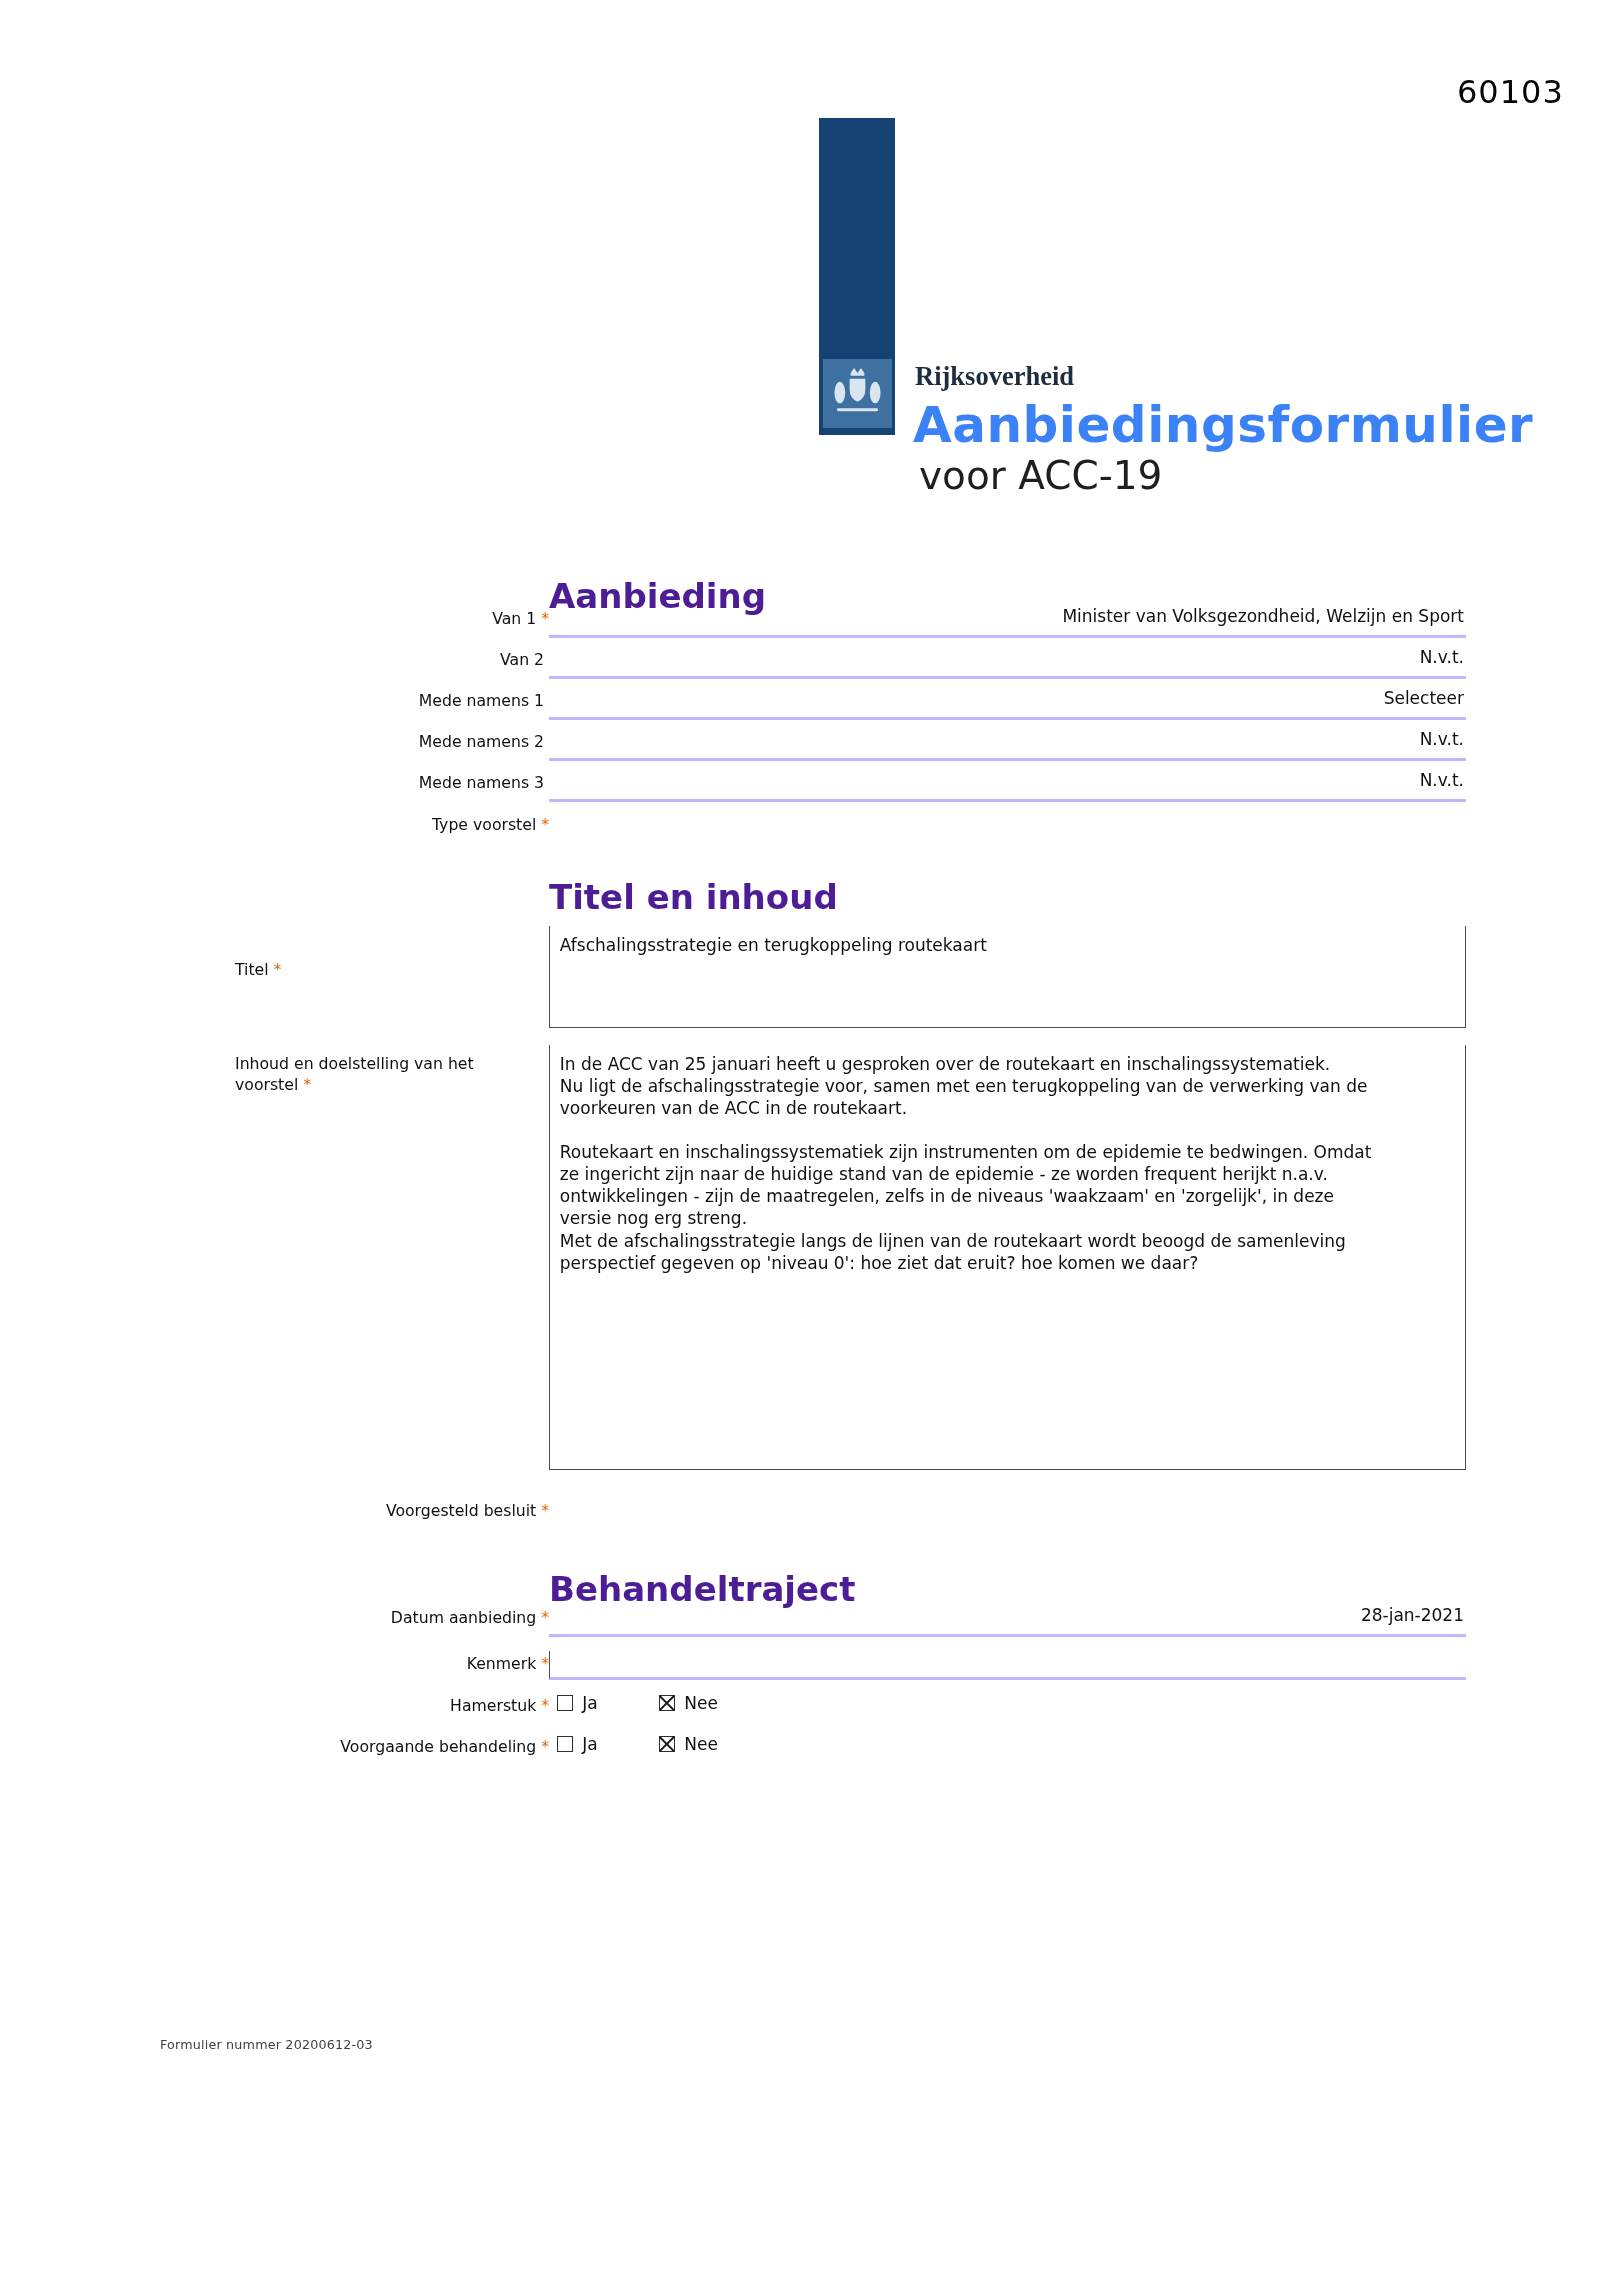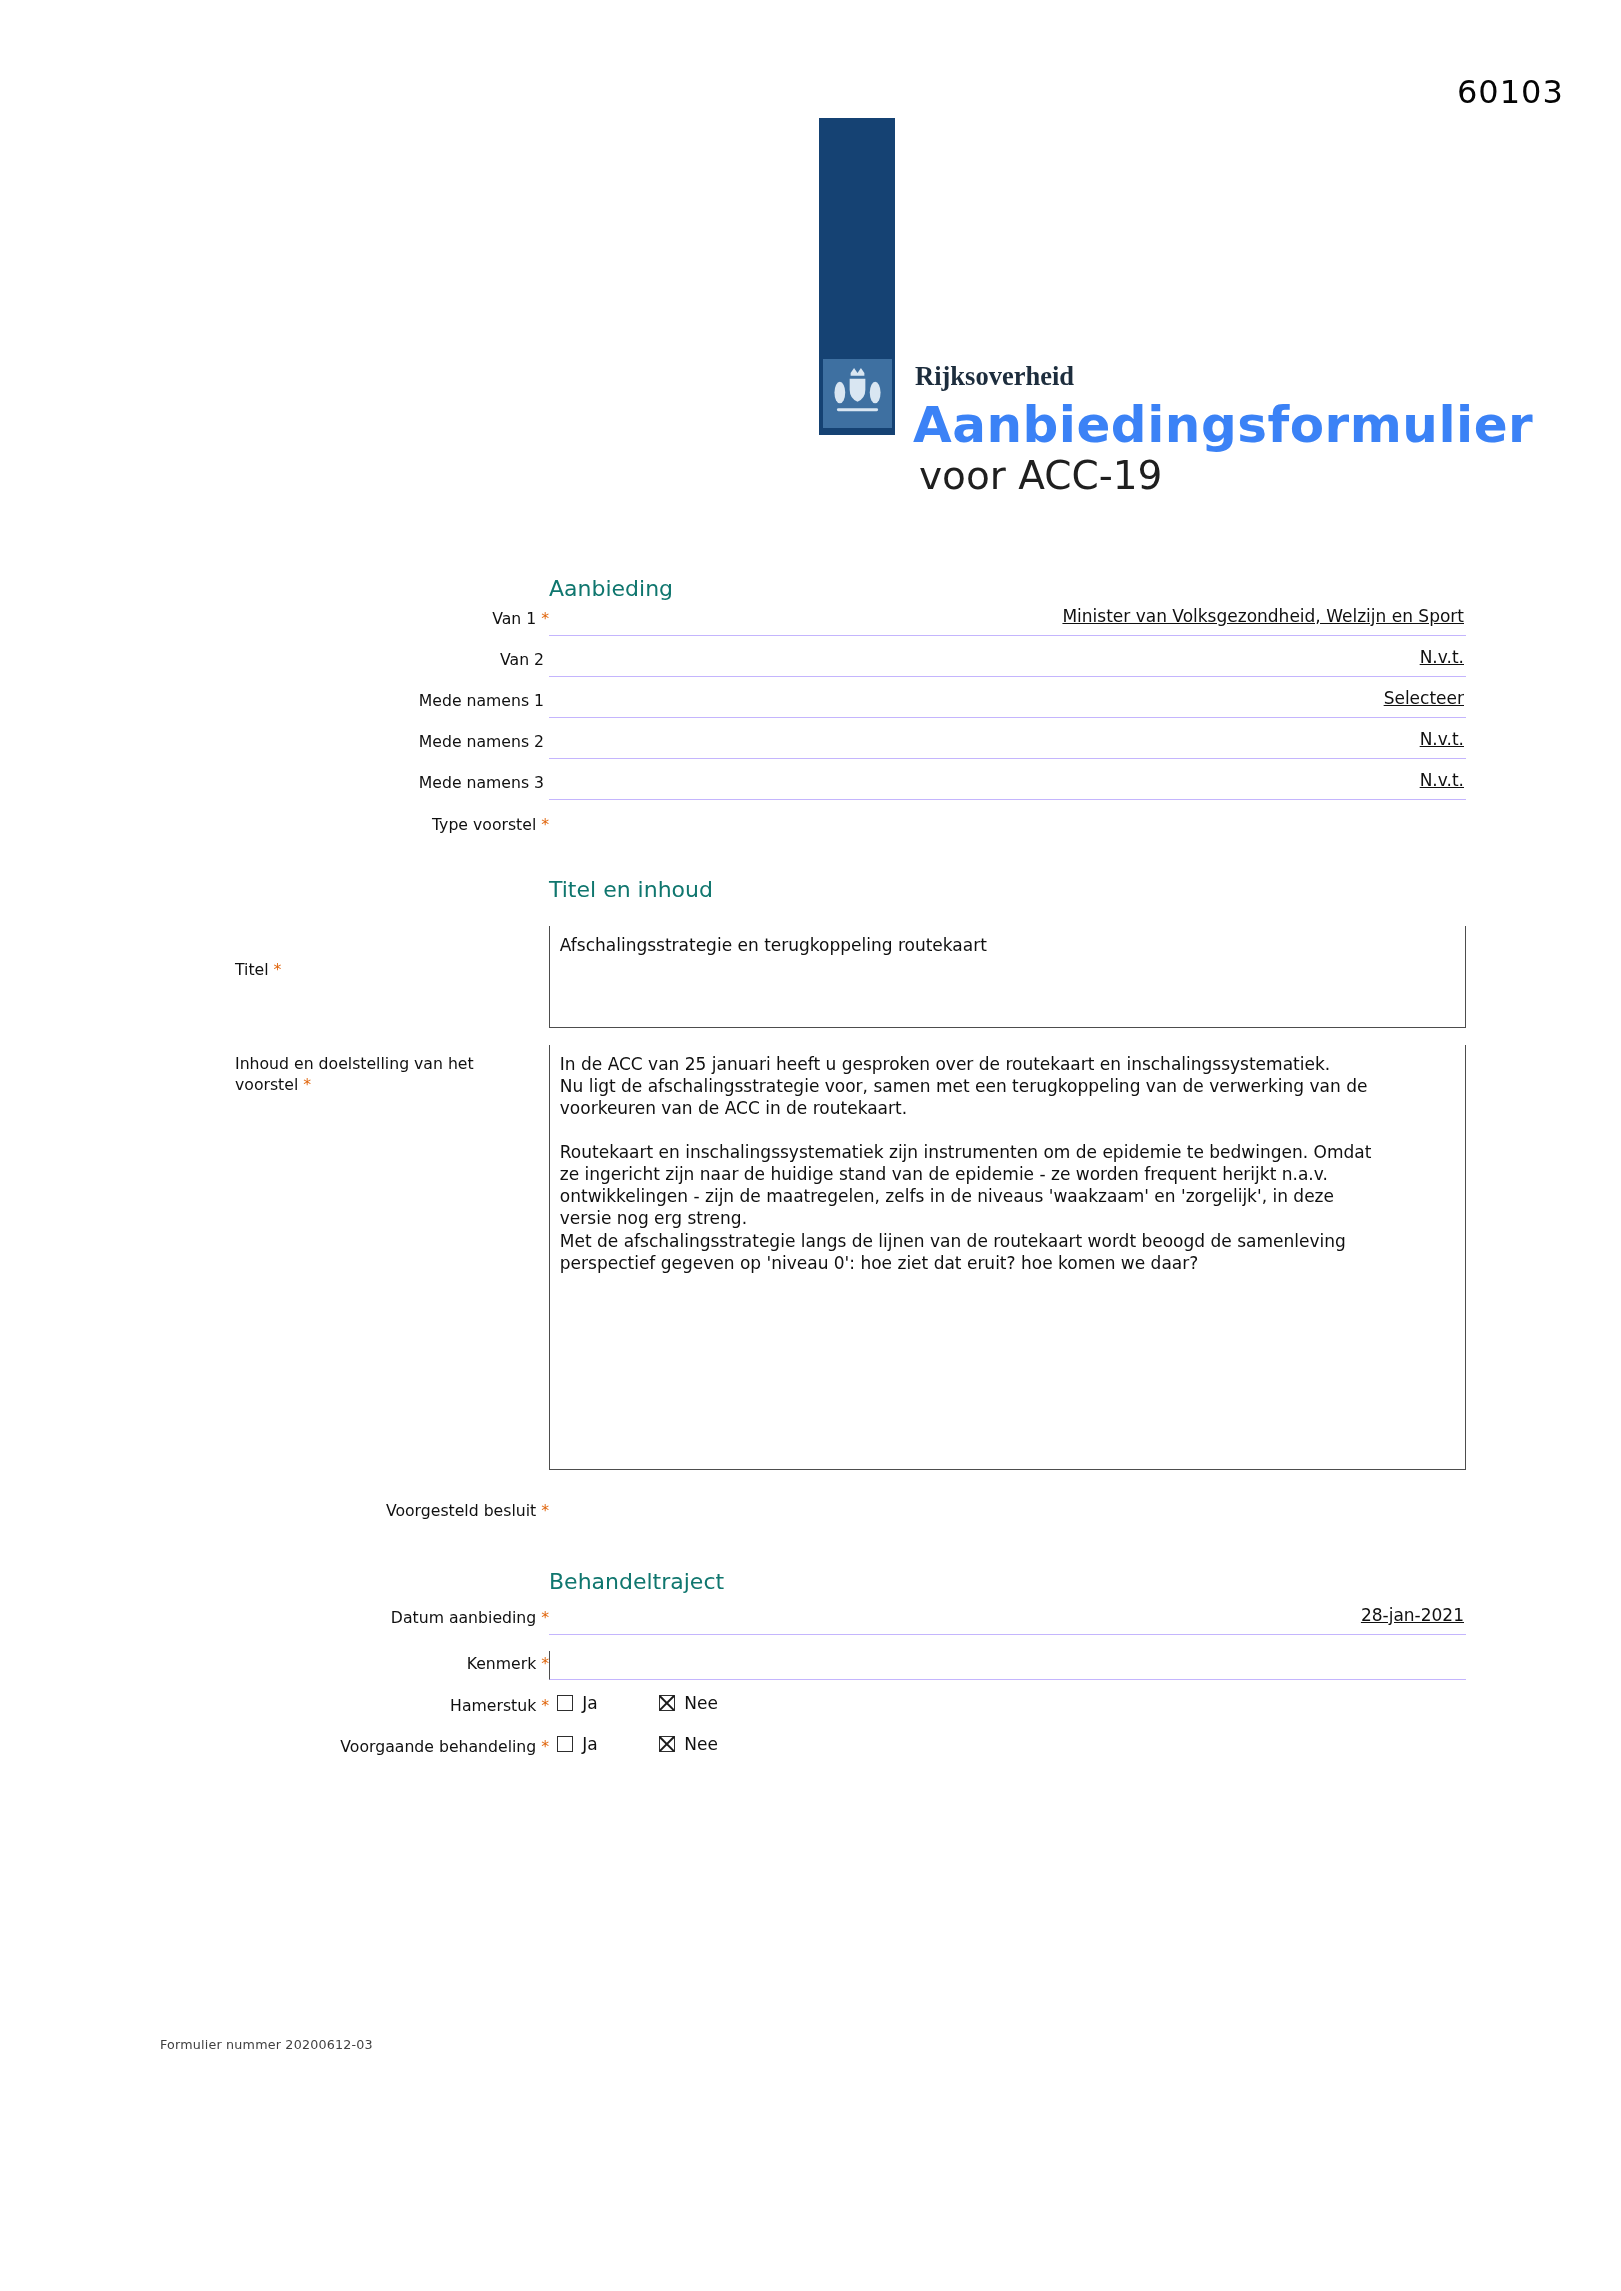--- a/index.html
+++ b/index.html
@@ -32,28 +32,28 @@
   }
   #form-title {
     left: 913px; top: 396px;
     font-size: 50px; font-weight: 700; letter-spacing: 0.5px; color: #3b82f6;
   }
   #form-subtitle {
     left: 919px; top: 453px;
     font-size: 39px; font-weight: 400; color: #1f1f1f;
   }
 
-  .section-heading { left: 549px; font-size: 22px; font-weight: 400; color: #0f766e; }
+  .section-heading { left: 549px; font-size: 34px; font-weight: 700; color: #4c1d95; }
 
   .field-row { position: absolute; left: 235px; width: 1231px; display: flex; align-items: flex-start; text-align: right; }
   .f-label { width: 314px; font-size: 15.7px; line-height: 1.3; color: #101010; padding-top: 2.9px; }
   .req { color: #e0640a; margin-left: 4.9px; }
   .f-value {
     flex: 1; font-size: 17px; line-height: 1.25; color: #101010;
-    border-bottom: 1px solid #c4b5fd; padding: 0 2px 7.8px 2.9px; min-height: 29px; text-decoration: underline;
+    border-bottom: 3px solid #c4b5fd; padding: 0 2px 7.8px 2.9px; min-height: 29px;
   }
   .f-value.with-left { border-left: 1px solid #4d4d4d; }
   .f-plain { flex: 1; display: flex; align-items: center; padding-left: 7.8px; }
 
   .label-abs { position: absolute; font-size: 15.7px; line-height: 1.35; color: #101010; }
 
   .textbox {
     position: absolute;
     border: 1px solid #4d4d4d; border-top: none;
     font-size: 17px; line-height: 1.3; color: #101010;

